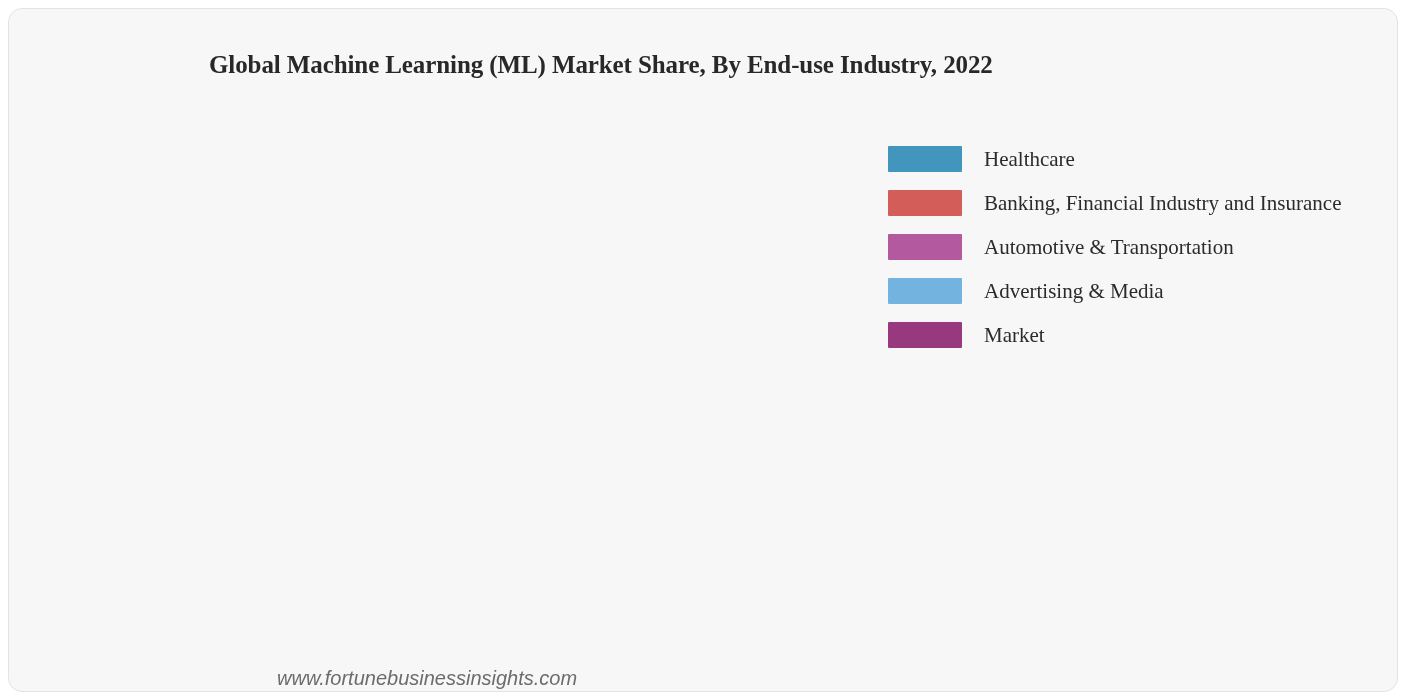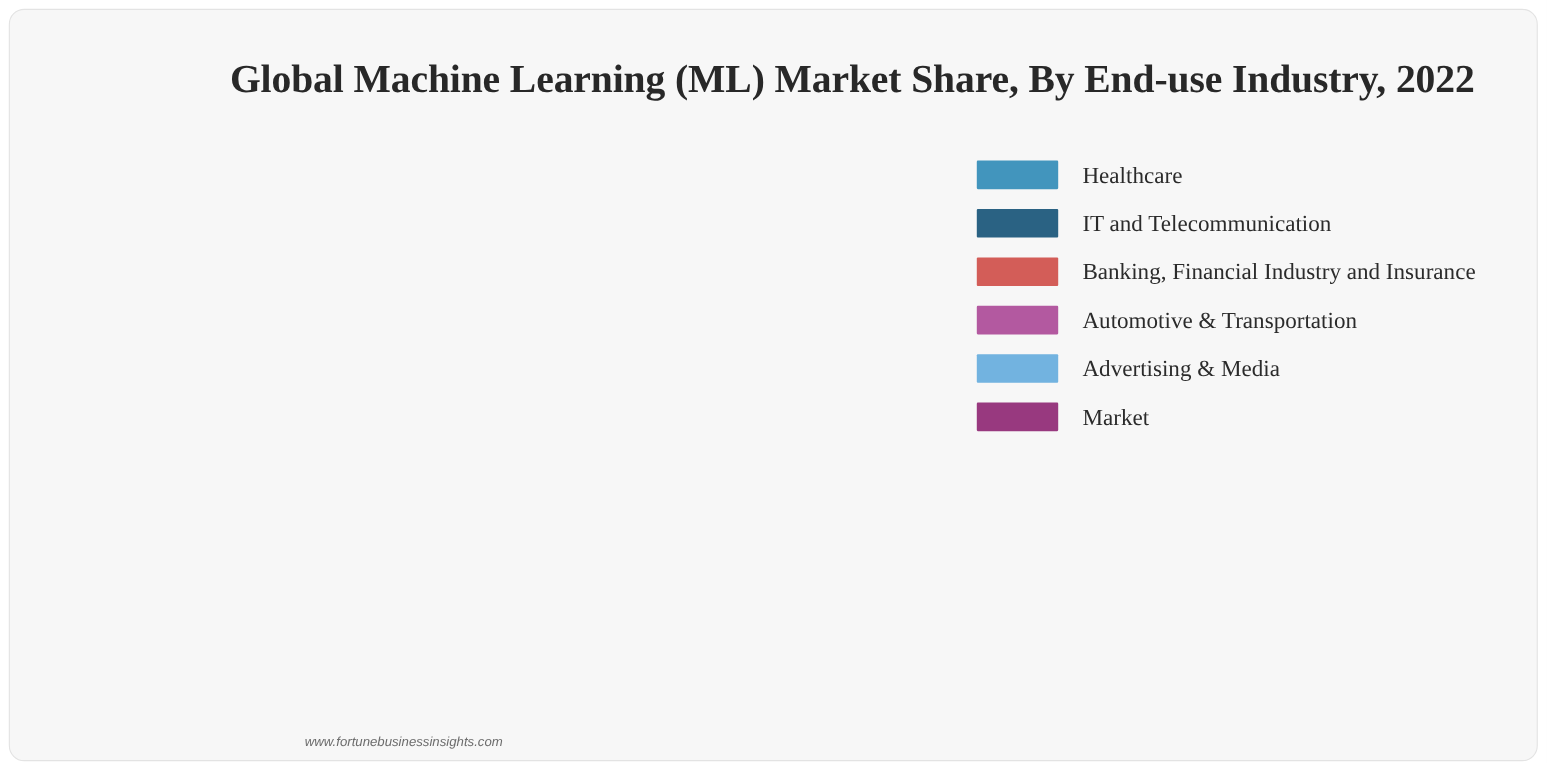--- a/index.html
+++ b/index.html
@@ -25,21 +25,21 @@
     background: #f7f7f7;
     border: 1px solid #e3e3e3;
     border-radius: 14px;
     box-sizing: border-box;
   }
   .chart-title {
     position: absolute;
     left: 200px;
     top: 42px;
     font-family: "Liberation Serif", "DejaVu Serif", serif;
-    font-size: 36px;
+    font-size: 25px;
     font-weight: bold;
     color: #282828;
     letter-spacing: -0.1px;
     white-space: nowrap;
   }
   .donut-wrap {
     position: absolute;
     left: 175px;
     top: 111px;
     width: 514px;
@@ -79,42 +79,38 @@
     font-size: 21px;
     color: #2b2b2b;
     white-space: nowrap;
   }
   .watermark {
     position: absolute;
     left: 268px;
     top: 658px;
     font-family: "Liberation Sans", "DejaVu Sans", sans-serif;
     font-style: italic;
-    font-size: 12px;
+    font-size: 20px;
     color: #6c6c6c;
     white-space: nowrap;
   }
 </style>
 </head>
 <body>
 
 <div id="root">
   <div class="card">
 
     <div class="chart-title">Global Machine Learning (ML) Market Share, By End-use Industry, 2022</div>
 
 
     <div class="legend" id="legend">
         <div class="legend-item">
           <span class="legend-swatch" style="background: rgb(66, 149, 189);"></span>
           <span class="legend-label">Healthcare</span>
-        </div>
-        <div class="legend-item">
-          <span class="legend-swatch" style="background: rgb(42, 98, 131);"></span>
-          <span class="legend-label">IT and Telecommunication</span>
         </div>
         <div class="legend-item">
           <span class="legend-swatch" style="background: rgb(211, 93, 88);"></span>
           <span class="legend-label">Banking, Financial Industry and Insurance</span>
         </div>
         <div class="legend-item">
           <span class="legend-swatch" style="background: rgb(179, 89, 160);"></span>
           <span class="legend-label">Automotive &amp; Transportation</span>
         </div>
         <div class="legend-item">

